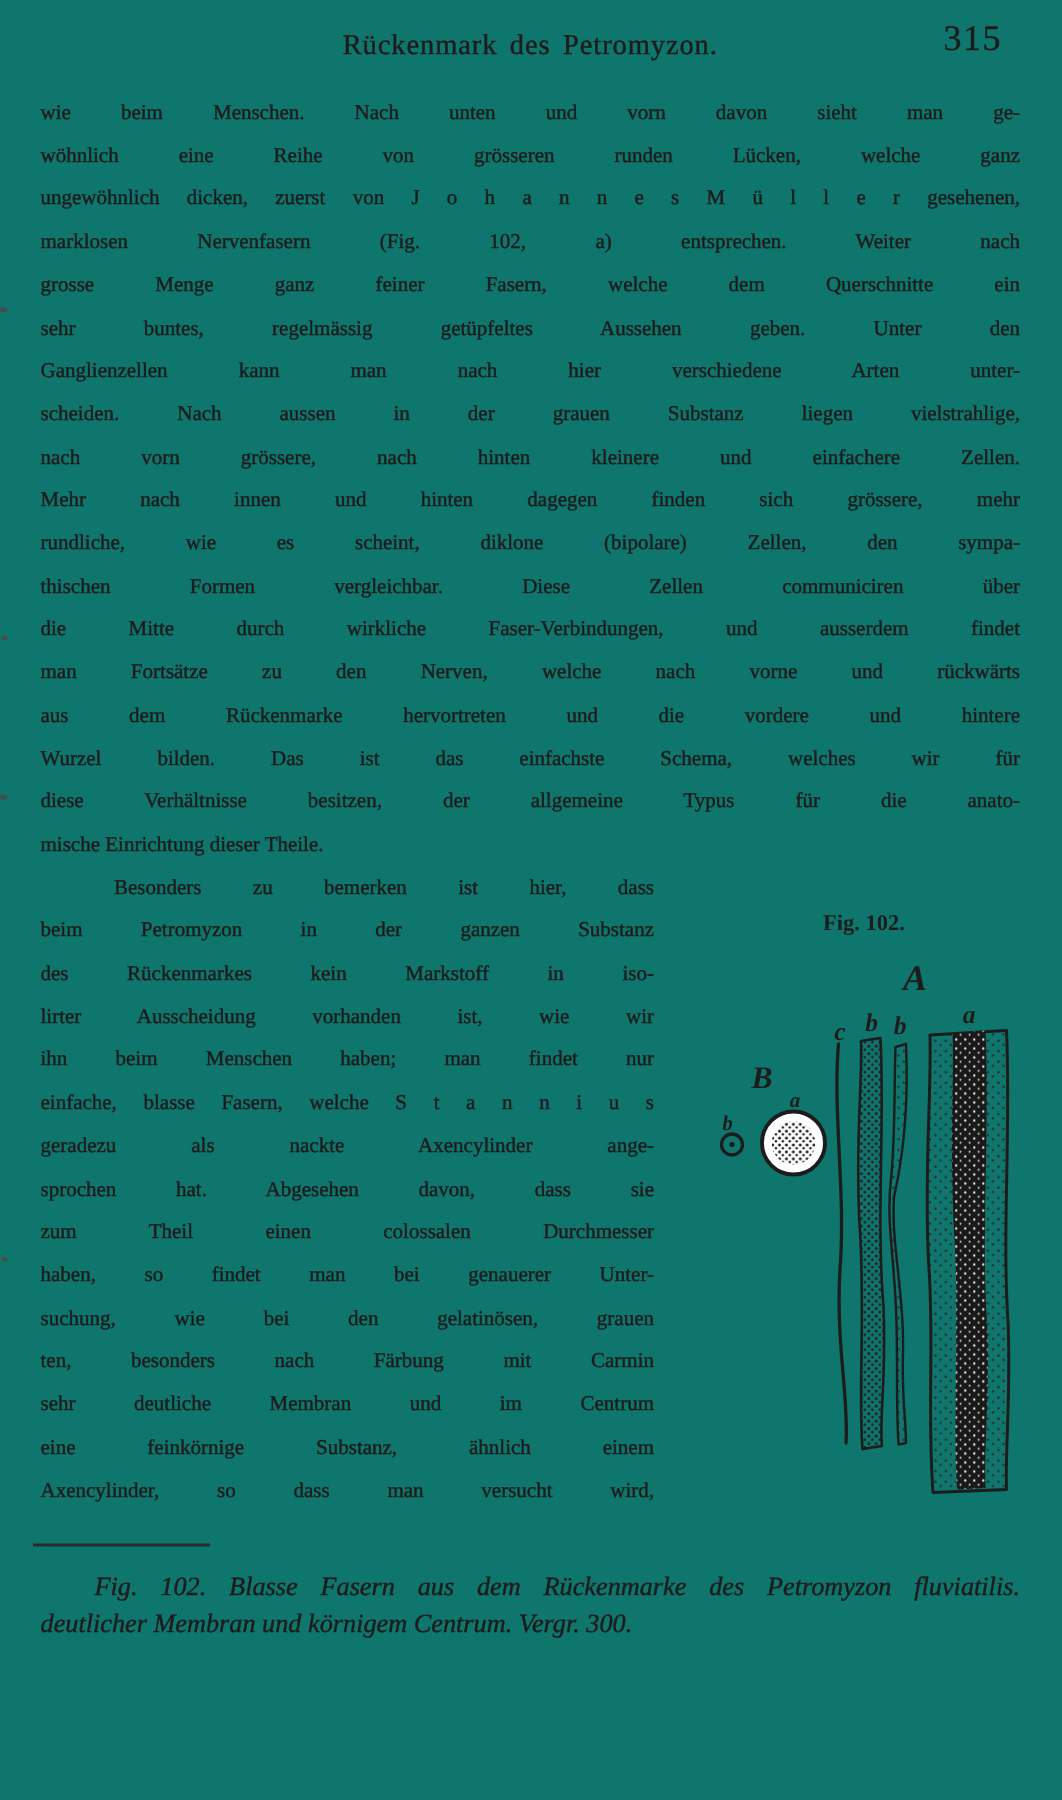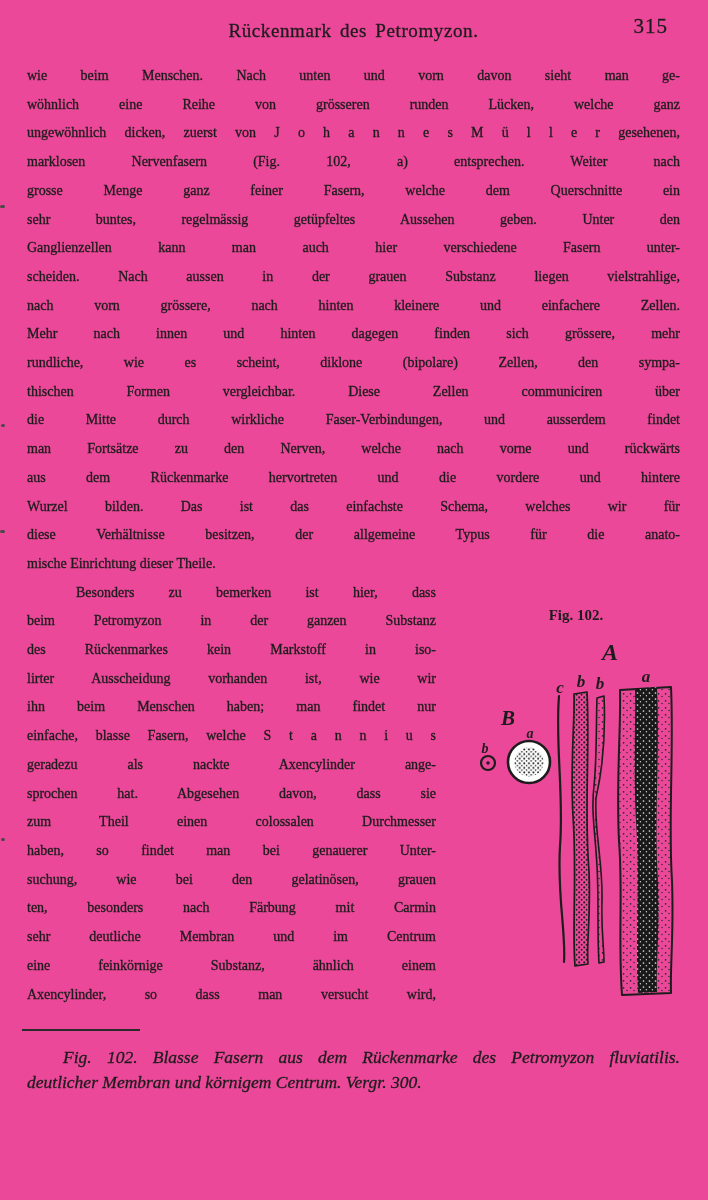--- a/index.html
+++ b/index.html
@@ -1,25 +1,25 @@
 <!DOCTYPE html>
 <html><head>
 <meta charset="utf-8">
 <style>
   html,body { margin:0; padding:0; background:#fdfdfb; }
   .page {
     position:relative; width:708px; height:1200px; box-sizing:border-box;
-    background:#ec4899; color:#1c1c1c;
+    background:#0f766e; color:#1c1c1c;
     font-family:"Liberation Serif", serif;
     padding:18px 28px 0 27px; overflow:hidden;
     -webkit-text-stroke:0.3px #1c1c1c;
   }
   .header { position:relative; height:26px; font-size:19px; line-height:26px; }
   .header-title { position:absolute; left:0; right:0; text-align:center; letter-spacing:0.6px; word-spacing:3px; }
-  .page-num { position:absolute; right:12px; top:-5px; font-size:21px; letter-spacing:1px; }
+  .page-num { position:absolute; right:12px; top:-5px; font-size:24px; letter-spacing:1px; }
 
   .block { font-size:14px; line-height:28.7px; }
   .tline { text-align:justify; text-align-last:justify; text-justify:inter-word; white-space:normal; }
   .block-p1 { margin-top:18px; }
   .block-p1 .tline:last-child { text-align-last:left; }
   .columns { display:flex;gap:32px; }
   .block-p2 { width:418px; }
   .block-p2 .tline:first-child { text-indent:49px; }
   .figure-wrap { width:212px; margin-left:auto; margin-top:22px; }
   .figure-wrap svg { display:block; }
@@ -49,21 +49,21 @@
     <div class="page-num">315</div>
   </div>
 
   <div class="block block-p1">
       <div class="tline">wie beim Menschen.  Nach unten und vorn davon sieht man ge-</div>
       <div class="tline">wöhnlich eine Reihe von grösseren runden Lücken, welche ganz</div>
       <div class="tline">ungewöhnlich dicken, zuerst von J o h a n n e s  M ü l l e r  gesehenen,</div>
       <div class="tline">marklosen Nervenfasern (Fig. 102, a) entsprechen.  Weiter nach</div>
       <div class="tline">grosse Menge ganz feiner Fasern, welche dem Querschnitte ein</div>
       <div class="tline">sehr buntes, regelmässig getüpfeltes Aussehen geben.  Unter den</div>
-      <div class="tline">Ganglienzellen kann man auch hier verschiedene Fasern unter-</div>
+      <div class="tline">Ganglienzellen kann man nach hier verschiedene Arten unter-</div>
       <div class="tline">scheiden.  Nach aussen in der grauen Substanz liegen vielstrahlige,</div>
       <div class="tline">nach vorn grössere, nach hinten kleinere und einfachere Zellen.</div>
       <div class="tline">Mehr nach innen und hinten dagegen finden sich grössere, mehr</div>
       <div class="tline">rundliche, wie es scheint, diklone (bipolare) Zellen, den sympa-</div>
       <div class="tline">thischen Formen vergleichbar.  Diese Zellen communiciren über</div>
       <div class="tline">die Mitte durch wirkliche Faser-Verbindungen, und ausserdem findet</div>
       <div class="tline">man Fortsätze zu den Nerven, welche nach vorne und rückwärts</div>
       <div class="tline">aus dem Rückenmarke hervortreten und die vordere und hintere</div>
       <div class="tline">Wurzel bilden.  Das ist das einfachste Schema, welches wir für</div>
       <div class="tline">diese Verhältnisse besitzen, der allgemeine Typus für die anato-</div>

